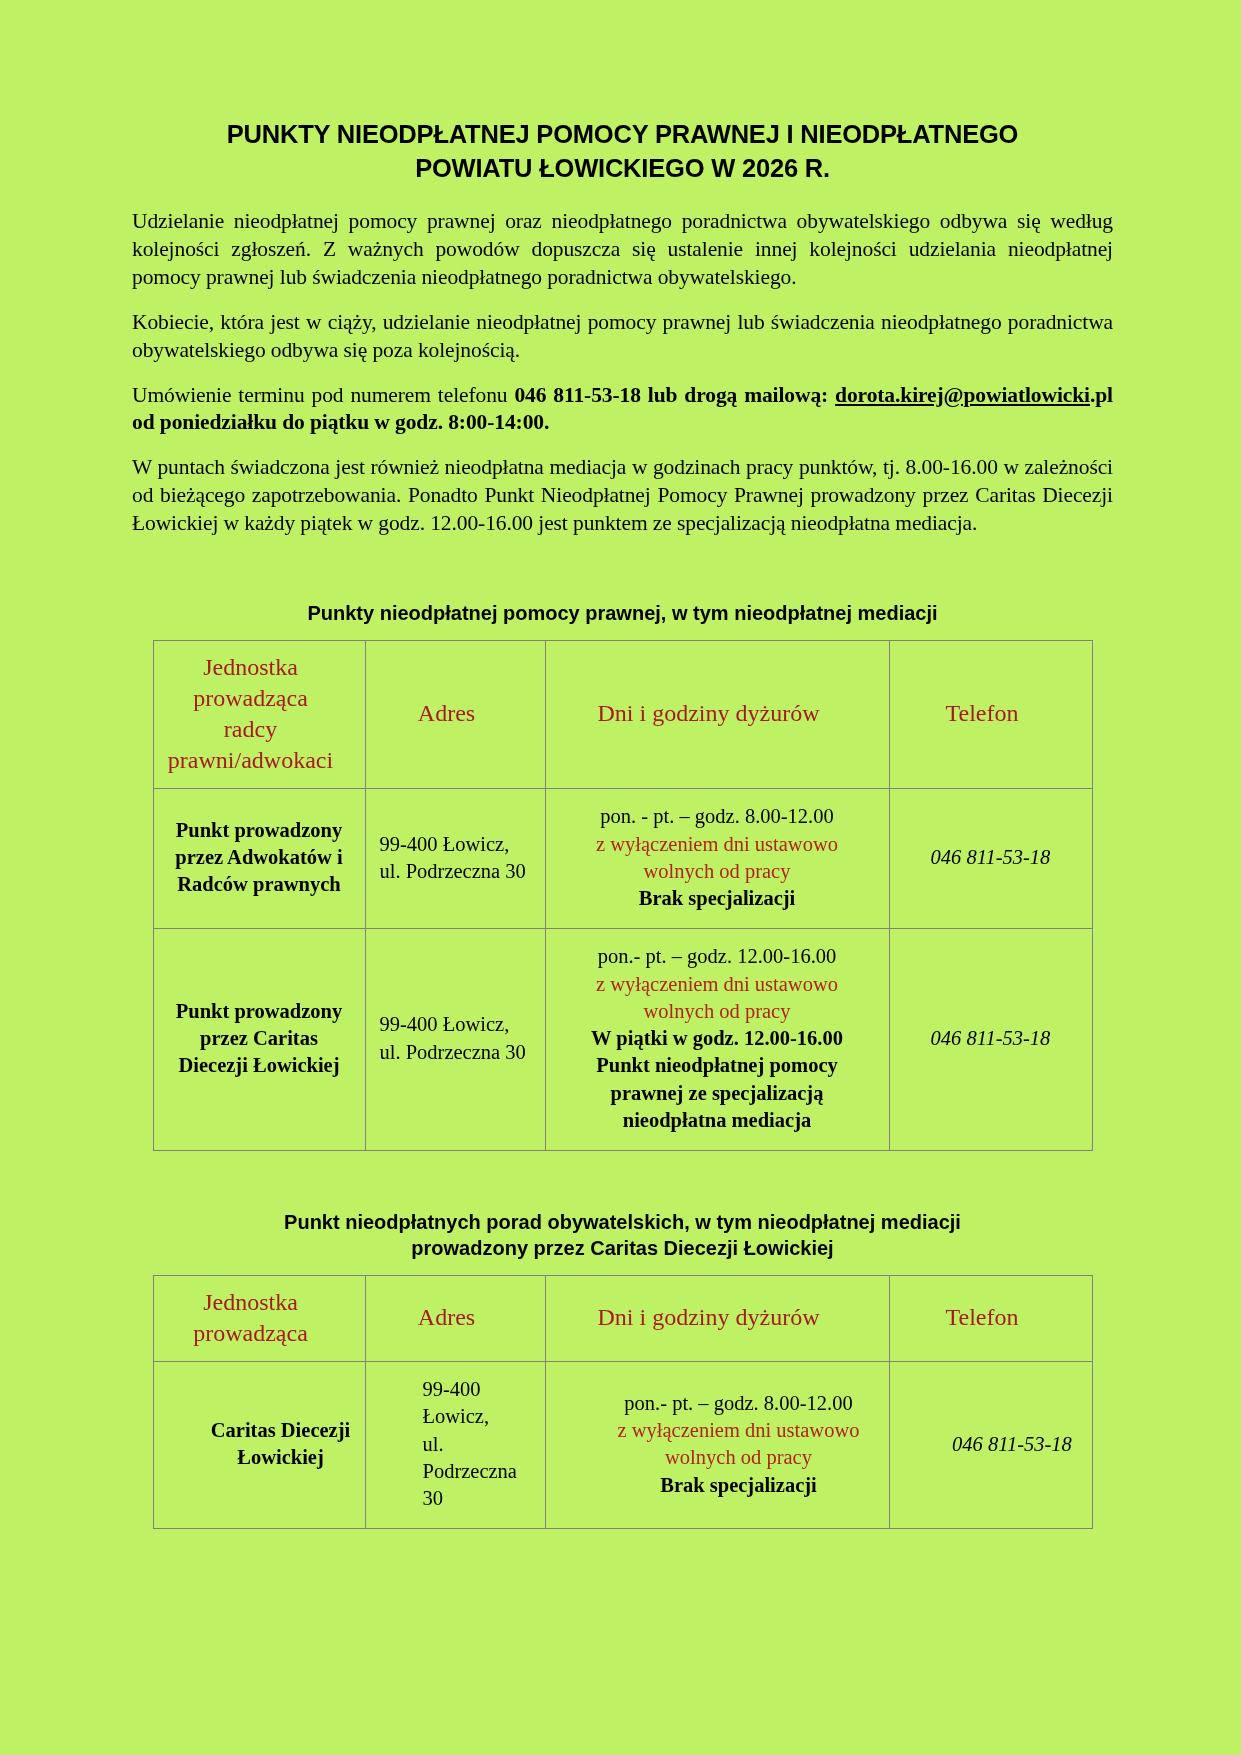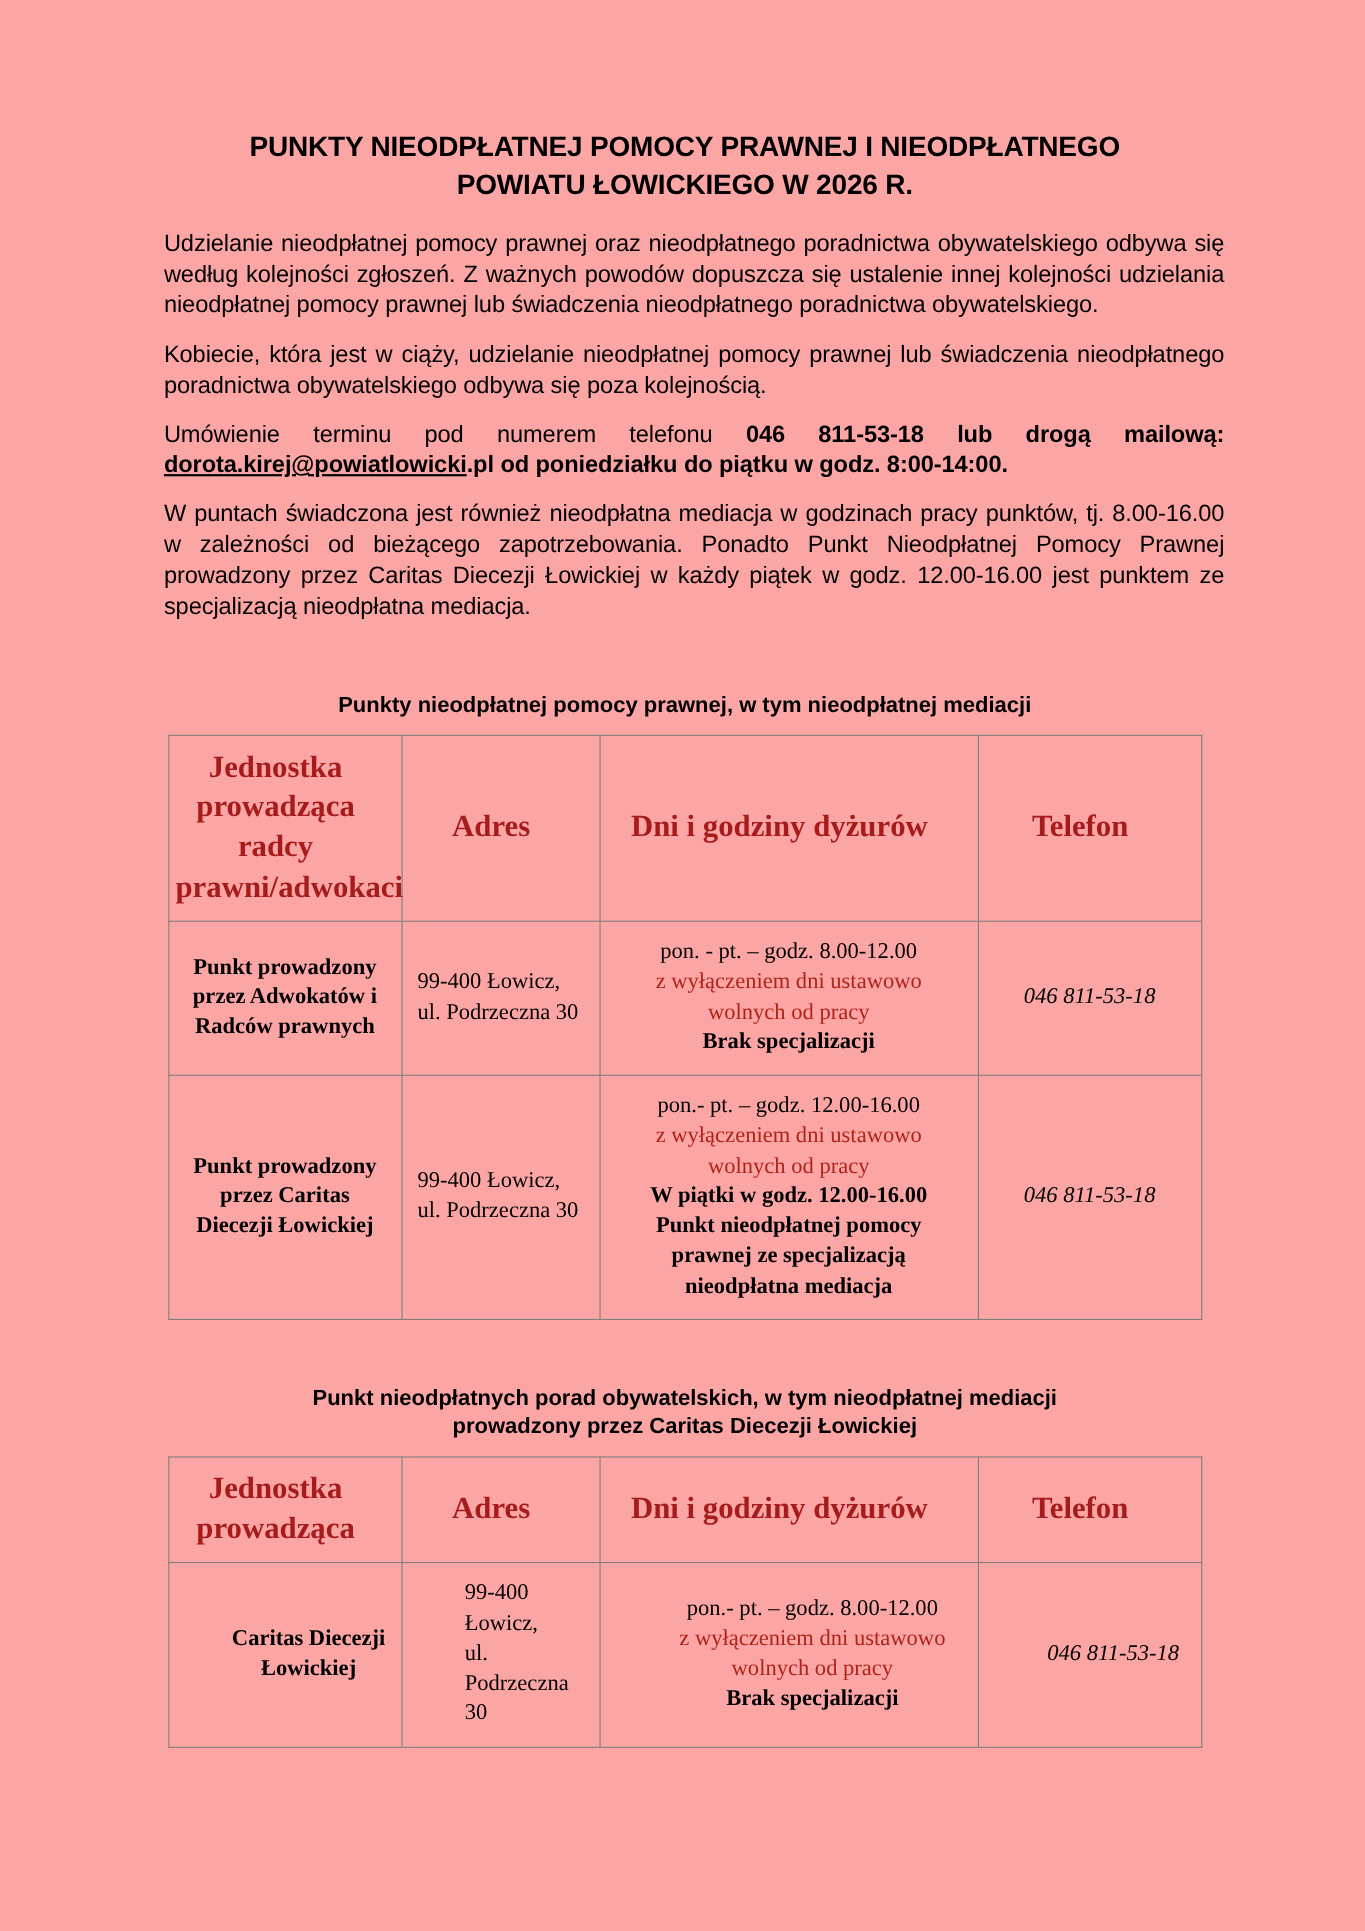--- a/index.html
+++ b/index.html
@@ -12,43 +12,43 @@
     min-height: 1755px;
     font-family: "Liberation Sans", sans-serif;
     color: #000000;
   }
   .page {
     position: relative;
     width: 1241px;
     min-height: 1755px;
     box-sizing: border-box;
     padding: 118px 128px 40px 132px;
-    background: #fca5a5;
+    background: #bef264;
   }
 
   
   .doc-title {
     text-align: center;
     font-family: "Liberation Sans", sans-serif;
     font-weight: bold;
     font-size: 25.5px;
     line-height: 1.33;
     letter-spacing: -0.2px;
     margin: 0 0 22px 0;
     padding: 0 6px;
   }
   .doc-title .tl { display: block; }
 
   
   .para {
-    font-family: Liberation Sans, sans-serif;
+    font-family: Liberation Serif, serif;
     font-size: 21.5px;
     line-height: 1.30;
     text-align: justify;
-    margin: 0 0 17px 17px;
+    margin: 0 0 17px 0;
     letter-spacing: -0.1px;
   }
   .para:last-of-type { margin-bottom: 0; }
   .para b, .para .b { font-weight: bold; }
   .para .u { text-decoration: underline; }
 
   
   .section-heading {
     text-align: center;
     font-family: "Liberation Sans", sans-serif;
@@ -75,22 +75,22 @@
     padding: 0;
     vertical-align: middle;
     text-align: center;
   }
   table.ptable thead th {
     border-bottom: 1px solid #808080;
   }
   .th-inner {
     color: #a61c1c;
     font-family: "Liberation Serif", serif;
-    font-weight: bold;
-    font-size: 28px;
+    font-weight: normal;
+    font-size: 24px;
     line-height: 1.30;
     padding: 11px 23px 12px 6px;
   }
   .th-inner .thl { display: block; }
 
   .cell {
     font-family: "Liberation Serif", serif;
     font-size: 20.5px;
     line-height: 1.33;
     padding: 14px 8px 16px 8px;

